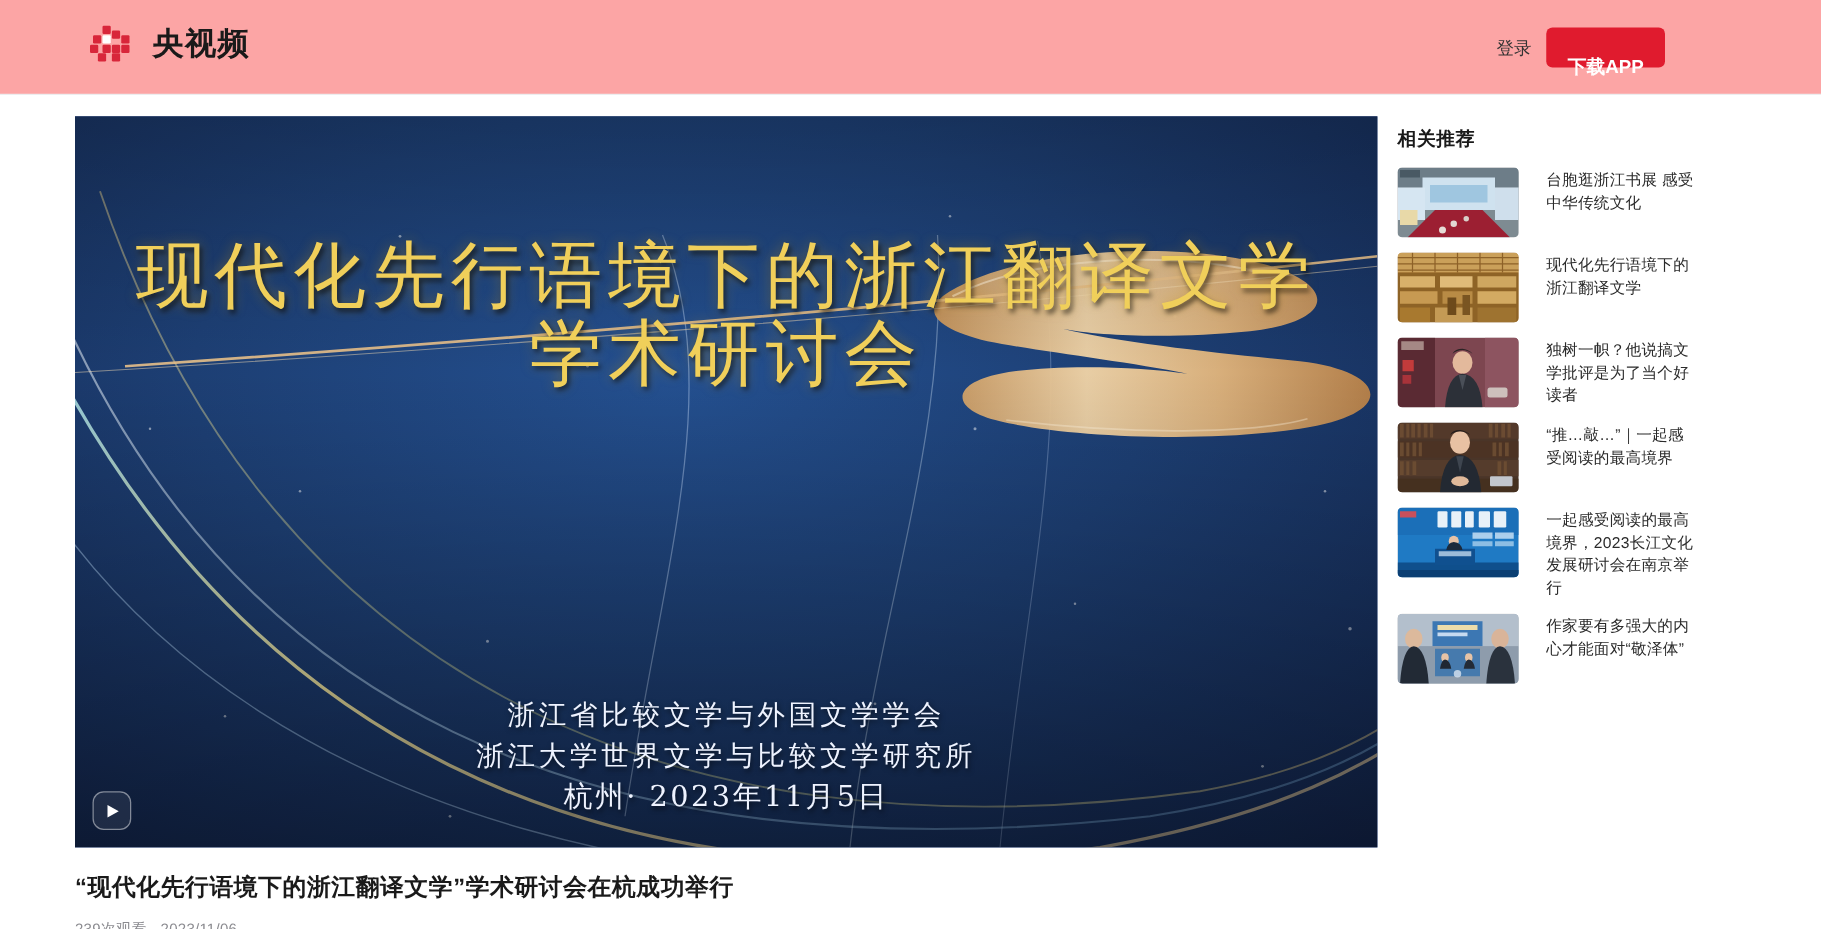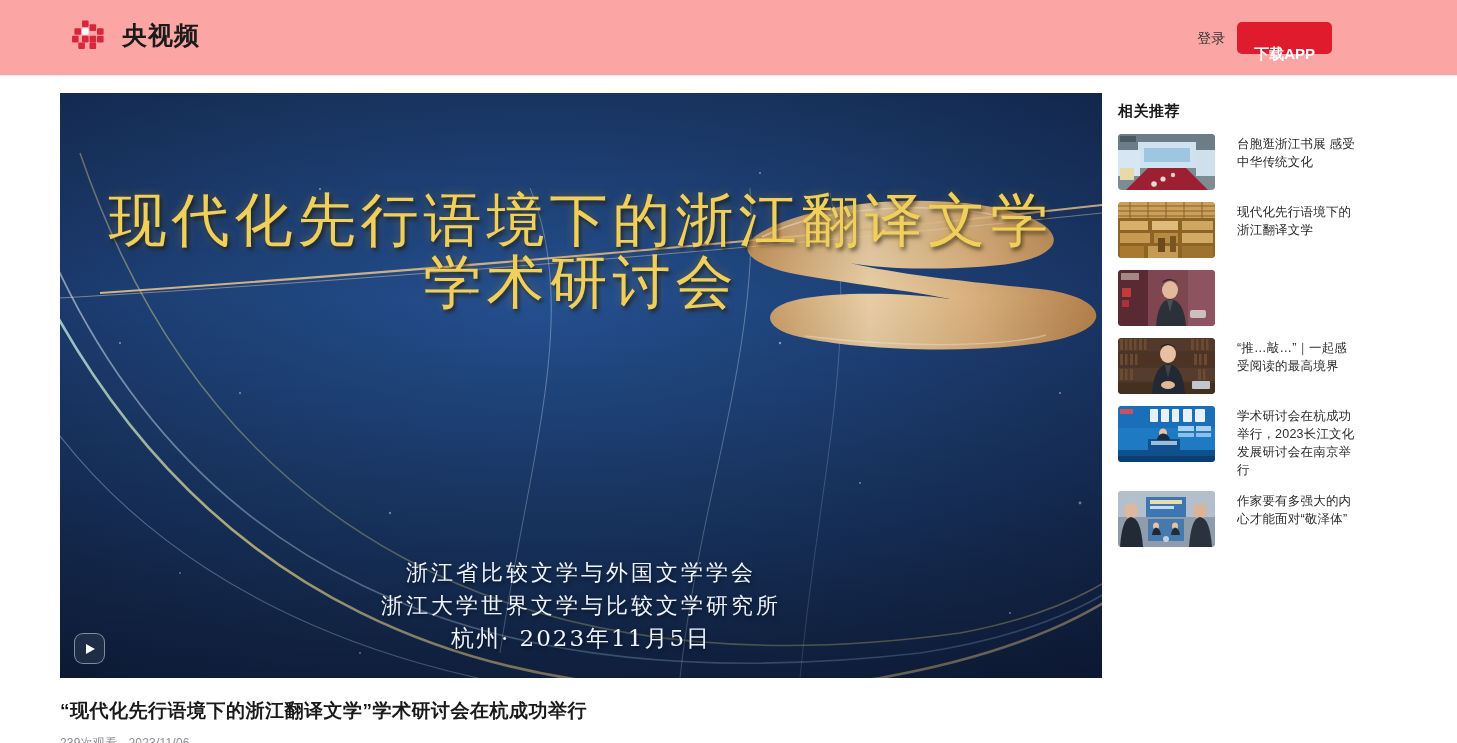--- a/index.html
+++ b/index.html
@@ -335,20 +335,21 @@
           <rect x="4" y="18" width="9" height="9" fill="#c23b3b"></rect>
           <rect x="4" y="30" width="7" height="7" fill="#a8333a"></rect>
           <ellipse cx="52" cy="20" rx="8" ry="9" fill="#e3b99c"></ellipse>
           <path d="M44 13 Q52 7 60 13 Q58 10 52 9 Q46 9 44 13 Z" fill="#2a2324"></path>
           <path d="M38 56 Q40 30 52 29 Q66 30 68 56 Z" fill="#2c3038"></path>
           <path d="M49 30 L52 42 L55 30 Z" fill="#4a4f58"></path>
           <rect x="72" y="40" width="16" height="8" rx="2" fill="#d8d3cc" opacity=".85"></rect>
           <rect x="3" y="3" width="18" height="7" fill="#efe5d8" opacity=".5"></rect>
         </svg>
       </div>
+      <div class="rec-text">独树一帜？他说搞文学批评是为了当个好读者</div>
     </div>
 
     <div class="rec-item">
       <div class="rec-thumb">
         <svg viewBox="0 0 97 56" preserveAspectRatio="none" xmlns="http://www.w3.org/2000/svg">
           <rect width="97" height="56" fill="#4a3528"></rect>
           <g>
             <rect x="0" y="0" width="97" height="13" fill="#53392a"></rect>
             <rect x="0" y="15" width="97" height="13" fill="#4c3324"></rect>
             <rect x="0" y="30" width="97" height="13" fill="#553c2c"></rect>
@@ -407,21 +408,21 @@
           <rect x="60" y="27" width="16" height="4" fill="#bcdcf2" opacity=".7"></rect>
           <rect x="78" y="27" width="15" height="4" fill="#bcdcf2" opacity=".7"></rect>
           <rect x="0" y="44" width="97" height="12" fill="#0f4f8c"></rect>
           <rect x="30" y="33" width="32" height="13" fill="#10508f"></rect>
           <rect x="33" y="35" width="26" height="4" fill="#d9eaf8" opacity=".7"></rect>
           <ellipse cx="45" cy="27" rx="4" ry="4.5" fill="#e7c2a6"></ellipse>
           <path d="M39 34 Q40 28 45 27.5 Q51 28 52 34 Z" fill="#1b2a3c"></path>
           <rect x="0" y="50" width="97" height="6" fill="#0b3f73"></rect>
         </svg>
       </div>
-      <div class="rec-text">学术研讨会在杭成功举行，2023长江文化发展研讨会在南京举行</div>
+      <div class="rec-text">一起感受阅读的最高境界，2023长江文化发展研讨会在南京举行</div>
     </div>
 
     <div class="rec-item">
       <div class="rec-thumb">
         <svg viewBox="0 0 97 56" preserveAspectRatio="none" xmlns="http://www.w3.org/2000/svg">
           <rect width="97" height="56" fill="#9aa7b6"></rect>
           <rect y="0" width="97" height="26" fill="#b3bfcc"></rect>
           <rect x="28" y="6" width="40" height="20" fill="#2f6fb0" opacity=".9"></rect>
           <rect x="32" y="9" width="32" height="4" fill="#ffe7a8" opacity=".9"></rect>
           <rect x="32" y="15" width="24" height="3" fill="#e8f2ff" opacity=".8"></rect>

